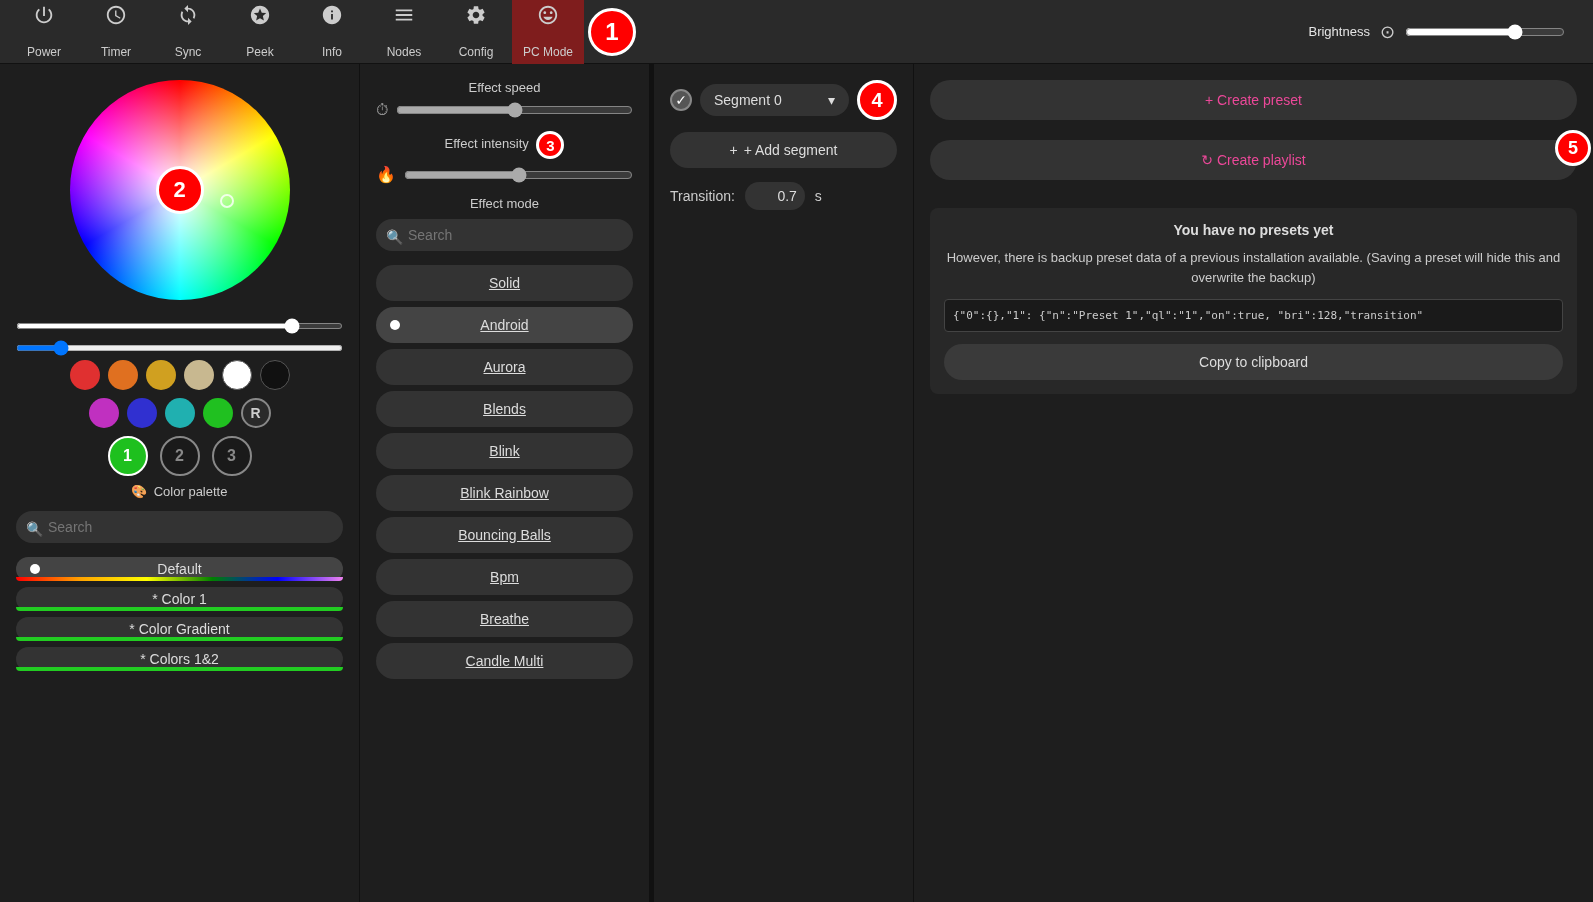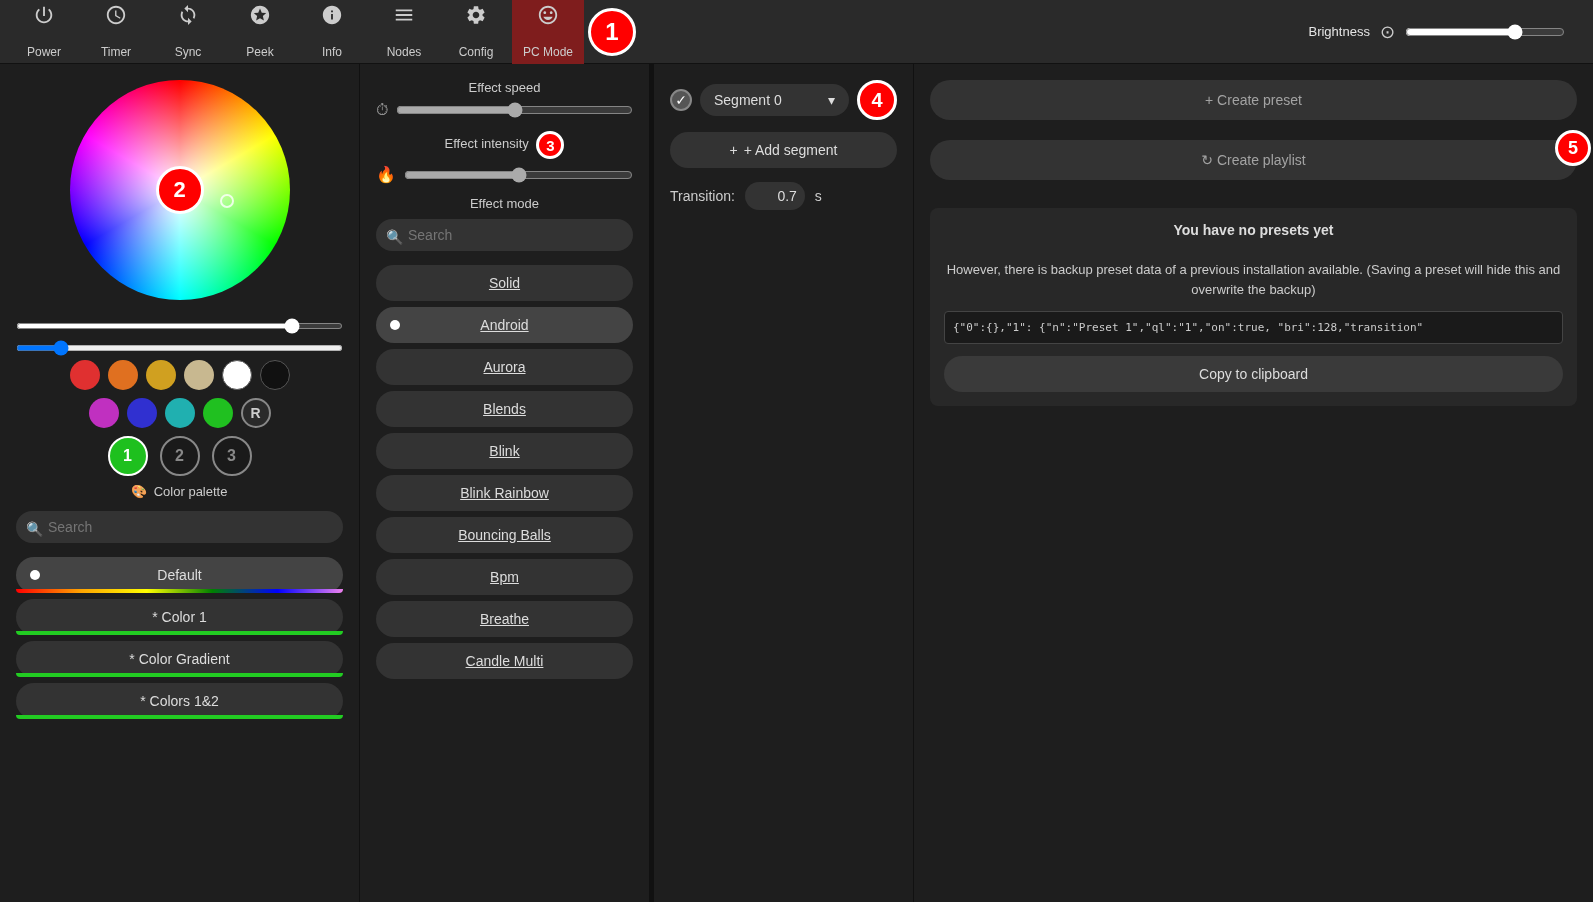--- a/index.html
+++ b/index.html
@@ -226,21 +226,21 @@
       color: #888;
       font-size: 14px;
     }
 
     
     .preset-item {
       width: 100%;
       background: #333;
       border: none;
       border-radius: 20px;
-      padding: 10px 16px;
+      padding: 4px 16px;
       color: #ddd;
       font-size: 14px;
       text-align: center;
       cursor: pointer;
       margin-bottom: 6px;
       position: relative;
       display: flex;
       align-items: center;
       justify-content: center;
     }
@@ -407,42 +407,42 @@
       flex-direction: column;
       padding: 16px;
     }
 
     .create-btn {
       width: 100%;
       background: #333;
       border: none;
       border-radius: 20px;
       padding: 12px;
-      color: #a3a3a3;
+      color: #ec4899;
       font-size: 14px;
       cursor: pointer;
       margin-bottom: 10px;
       display: flex;
       align-items: center;
       justify-content: center;
       gap: 8px;
       position: relative;
     }
 
     .preset-info-box {
       background: #282828;
       border-radius: 8px;
       padding: 14px;
       margin-top: 4px;
     }
     .preset-info-title {
       text-align: center;
       font-weight: bold;
       color: #ddd;
-      margin-bottom: 22px;
+      margin-bottom: 10px;
       font-size: 14px;
     }
     .preset-info-desc {
       text-align: center;
       color: #ccc;
       font-size: 13px;
       margin-bottom: 12px;
       line-height: 1.5;
     }
     .preset-code-box {

